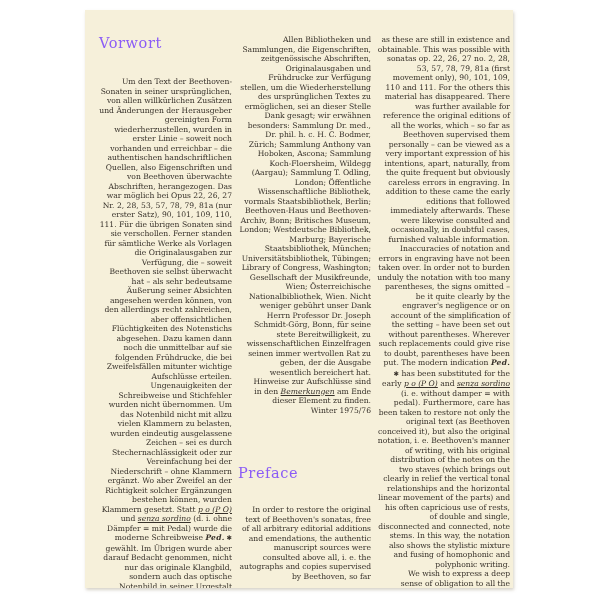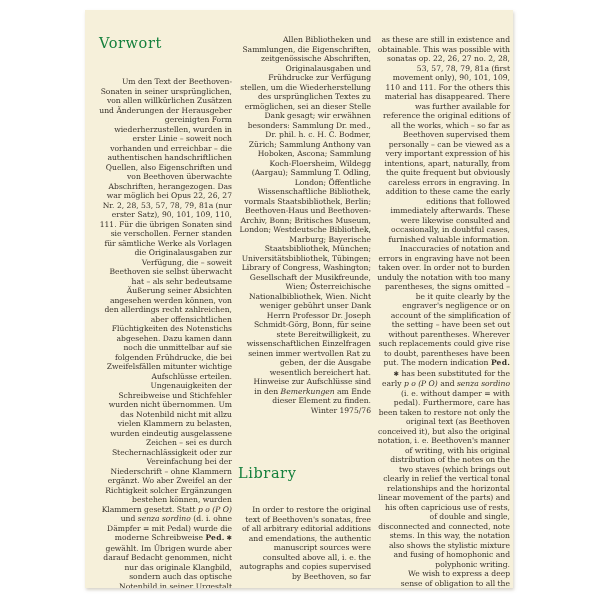--- a/index.html
+++ b/index.html
@@ -42,58 +42,58 @@
     -webkit-hyphens: auto;
   }
   .heading {
     font-family: "DejaVu Serif", "Liberation Serif", serif;
     font-size: 14.5px;
     line-height: 16px;
     font-weight: 400;
     letter-spacing: 0.6px;
     margin: 0 0 26px 0;
     text-align: left;
-    color: #15803d;
+    color: #8b5cf6;
   }
   .heading.preface {
     margin-top: 50px;
     margin-bottom: 24px;
   }
   p.para {
     margin: 0;
     text-align: right;
   }
   p.para.indent {
     text-indent: 9px;
   }
   .dateline {
     margin: 9px 0 0 0;
     text-align: left;
   }
-  .seg-i { font-style: italic; }
-  .seg-ped { font-weight: 700; letter-spacing: 0.2px; }
+  .seg-i { font-style: italic; text-decoration: underline; }
+  .seg-ped { font-style: italic; font-weight: 700; letter-spacing: 0.2px; }
   .seg-star { font-family: "DejaVu Sans", sans-serif; font-size: 6.5px; }
 </style>
 </head>
 <body>
 
 <div class="canvas">
   <div class="page">
 
     <div class="col" lang="de">
       <h1 class="heading">Vorwort</h1>
       <p class="para">Um den Text der Beethoven-Sonaten in seiner ursprünglichen, von allen willkürlichen Zusätzen und Änderungen der Herausgeber gereinigten Form wiederherzustellen, wurden in erster Linie – soweit noch vorhanden und erreichbar – die authentischen handschriftlichen Quellen, also Eigenschriften und von Beethoven überwachte Abschriften, herangezogen. Das war möglich bei Opus 22, 26, 27 Nr. 2, 28, 53, 57, 78, 79, 81a (nur erster Satz), 90, 101, 109, 110, 111. Für die übrigen Sonaten sind sie verschollen. Ferner standen für sämtliche Werke als Vorlagen die Originalausgaben zur Verfügung, die – soweit Beethoven sie selbst überwacht hat – als sehr bedeutsame Äußerung seiner Absichten angesehen werden können, von den allerdings recht zahlreichen, aber offensichtlichen Flüchtigkeiten des Notenstichs abgesehen. Dazu kamen dann noch die unmittelbar auf sie folgenden Frühdrucke, die bei Zweifelsfällen mitunter wichtige Aufschlüsse erteilen.</p>
       <p class="para indent"><span>Ungenauigkeiten der Schreibweise und Stichfehler wurden nicht übernommen. Um das Notenbild nicht mit allzu vielen Klammern zu belasten, wurden eindeutig ausgelassene Zeichen – sei es durch Stechernachlässigkeit oder zur Vereinfachung bei der Niederschrift – ohne Klammern ergänzt. Wo aber Zweifel an der Richtigkeit solcher Ergänzungen bestehen können, wurden Klammern gesetzt. Statt </span><span class="seg-i">p o (P O)</span><span> und </span><span class="seg-i">senza sordino</span><span> (d. i. ohne Dämpfer = mit Pedal) wurde die moderne Schreibweise </span><span class="seg-ped">Ped.</span><span class="seg-star"> ✱ </span><span>gewählt. Im Übrigen wurde aber darauf Bedacht genommen, nicht nur das originale Klangbild, sondern auch das optische Notenbild in seiner Urgestalt wiederherzustellen, d. h. vor allem Beethovens Schreibweise mit der ursprünglichen, die tonräumlichen Zusammenhänge und die Bewegung der Linien so plastisch verdeutlichenden Verteilung der Noten auf die beiden Systeme. Ebenso wurde der oft so eigenwillige Gebrauch der Pausen, der doppelten und einfachen, getrennten und zusammenhängenden</span></p>
     </div>
 
     <div class="col" lang="de">
       <p class="para indent">Allen Bibliotheken und Sammlungen, die Eigenschriften, zeitgenössische Abschriften, Originalausgaben und Frühdrucke zur Verfügung stellen, um die Wiederherstellung des ursprünglichen Textes zu ermöglichen, sei an dieser Stelle Dank gesagt; wir erwähnen besonders: Sammlung Dr. med., Dr. phil. h. c. H. C. Bodmer, Zürich; Sammlung Anthony van Hoboken, Ascona; Sammlung Koch-Floersheim, Wildegg (Aargau); Sammlung T. Odling, London; Öffentliche Wissenschaftliche Bibliothek, vormals Staatsbibliothek, Berlin; Beethoven-Haus und Beethoven-Archiv, Bonn; Britisches Museum, London; Westdeutsche Bibliothek, Marburg; Bayerische Staatsbibliothek, München; Universitätsbibliothek, Tübingen; Library of Congress, Washington; Gesellschaft der Musikfreunde, Wien; Österreichische Nationalbibliothek, Wien. Nicht weniger gebührt unser Dank Herrn Professor Dr. Joseph Schmidt-Görg, Bonn, für seine stete Bereitwilligkeit, zu wissenschaftlichen Einzelfragen seinen immer wertvollen Rat zu geben, der die Ausgabe wesentlich bereichert hat.</p>
       <p class="para indent"><span>Hinweise zur Aufschlüsse sind in den </span><span class="seg-i">Bemerkungen</span><span> am Ende dieser Element zu finden.</span></p>
       <p class="para dateline">Winter 1975/76</p>
-      <h1 class="heading preface">Library</h1>
+      <h1 class="heading preface">Preface</h1>
       <p class="para" lang="en">In order to restore the original text of Beethoven's sonatas, free of all arbitrary editorial additions and emendations, the authentic manuscript sources were consulted above all, i. e. the autographs and copies supervised by Beethoven, so far</p>
     </div>
 
     <div class="col" lang="en">
       <p class="para">as these are still in existence and obtainable. This was possible with sonatas op. 22, 26, 27 no. 2, 28, 53, 57, 78, 79, 81a (first movement only), 90, 101, 109, 110 and 111. For the others this material has disappeared. There was further available for reference the original editions of all the works, which – so far as Beethoven supervised them personally – can be viewed as a very important expression of his intentions, apart, naturally, from the quite frequent but obviously careless errors in engraving. In addition to these came the early editions that followed immediately afterwards. These were likewise consulted and occasionally, in doubtful cases, furnished valuable information.</p>
       <p class="para indent"><span>Inaccuracies of notation and errors in engraving have not been taken over. In order not to burden unduly the notation with too many parentheses, the signs omitted – be it quite clearly by the engraver's negligence or on account of the simplification of the setting – have been set out without parentheses. Wherever such replacements could give rise to doubt, parentheses have been put. The modern indication </span><span class="seg-ped">Ped.</span><span class="seg-star"> ✱</span><span> has been substituted for the early </span><span class="seg-i">p o (P O)</span><span> and </span><span class="seg-i">senza sordino</span><span> (i. e. without damper = with pedal). Furthermore, care has been taken to restore not only the original text (as Beethoven conceived it), but also the original notation, i. e. Beethoven's manner of writing, with his original distribution of the notes on the two staves (which brings out clearly in relief the vertical tonal relationships and the horizontal linear movement of the parts) and his often capricious use of rests, of double and single, disconnected and connected, note stems. In this way, the notation also shows the stylistic mixture and fusing of homophonic and polyphonic writing.</span></p>
       <p class="para indent">We wish to express a deep sense of obligation to all the libraries and collections that placed autographs, contemporary copies, original and early editions at our disposal so as to further the restoration of the original text. Our thanks are due especially to the: Bodmer Collection, Zürich (H. C. Bodmer, M. D., Ph. D. h. c.); Anthony van Hoboken Collection, Ascona; Koch-Floersheim Collection,</p>
     </div>
 
   </div>

